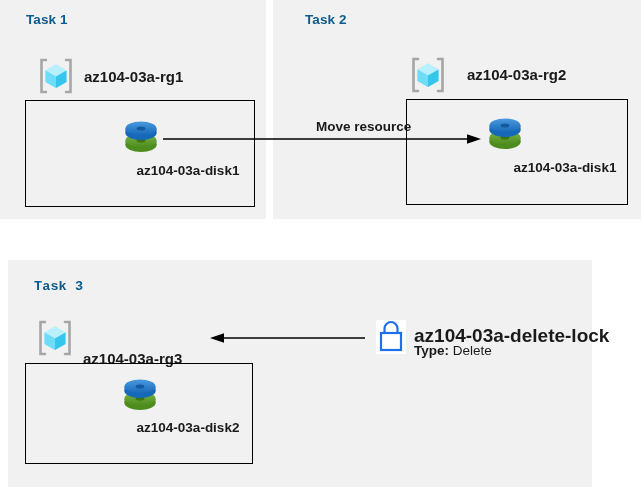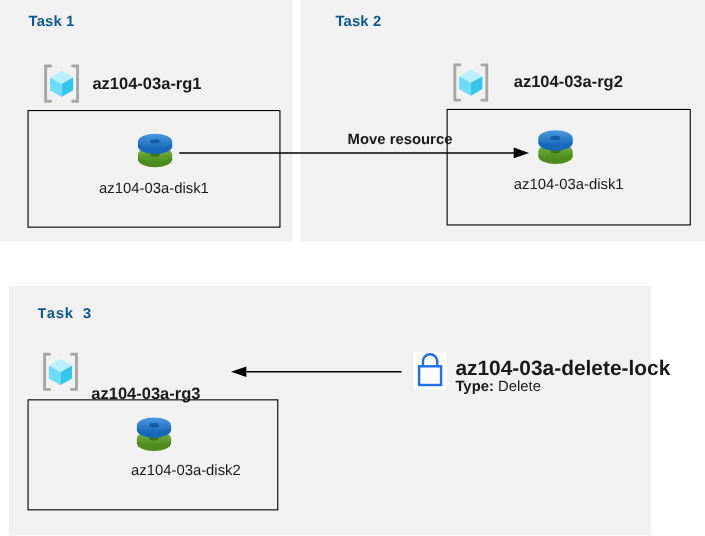--- a/index.html
+++ b/index.html
@@ -65,24 +65,25 @@
     position: absolute;
     font-size: 15px;
     font-weight: bold;
     color: #1a1a1a;
     white-space: nowrap;
   }
 
   .disk-label {
     position: absolute;
     font-size: 13.5px;
-    font-weight: normal;
+    font-weight: bold;
     color: #1a1a1a;
     white-space: nowrap;
     text-align: center;
+    margin-left: 48px;
   }
 
   .arrow-label {
     position: absolute;
     font-size: 13.5px;
     font-weight: bold;
     color: #1a1a1a;
     white-space: nowrap;
   }
 
@@ -242,21 +243,21 @@
     <rect x="4.5" y="27.5" width="31" height="5" fill="#4e8c1e"></rect>
     <ellipse cx="20" cy="27.5" rx="15.5" ry="7" fill="url(#g3)"></ellipse>
     <ellipse cx="20" cy="27.5" rx="4.4" ry="2" fill="#3f7318"></ellipse>
     <ellipse cx="20" cy="20" rx="15.5" ry="7" fill="#1668b8"></ellipse>
     <rect x="4.5" y="15.5" width="31" height="5" fill="#1668b8"></rect>
     <ellipse cx="20" cy="15.5" rx="15.5" ry="7" fill="url(#b3)"></ellipse>
     <ellipse cx="20" cy="15.5" rx="4.4" ry="2" fill="#145a9e"></ellipse>
   </svg>
 </div>
 
-<div class="disk-label" style="left:43px; top:420px; width:252px;">az104-03a-disk2</div>
+<div class="disk-label" style="left:14px; top:420px; width:252px;">az104-03a-disk2</div>
 
 <svg class="arrow-svg" style="left:210px; top:328px; width:155px; height:20px;" viewBox="0 0 155 20" xmlns="http://www.w3.org/2000/svg">
   <line x1="14" y1="10" x2="155" y2="10" stroke="#000000" stroke-width="1.4"></line>
   <polygon points="0,10 14,5.2 14,14.8" fill="#000000"></polygon>
 </svg>
 
 <div class="lock-icon" style="left:376px; top:320px;">
   <svg viewBox="0 0 30 34" xmlns="http://www.w3.org/2000/svg">
     <path d="M8.5 13 L8.5 8.5 A6.5 6.5 0 0 1 21.5 8.5 L21.5 13" fill="none" stroke="#1f6feb" stroke-width="2.2"></path>
     <rect x="5" y="13" width="20" height="17" fill="none" stroke="#1f6feb" stroke-width="2.2"></rect>

